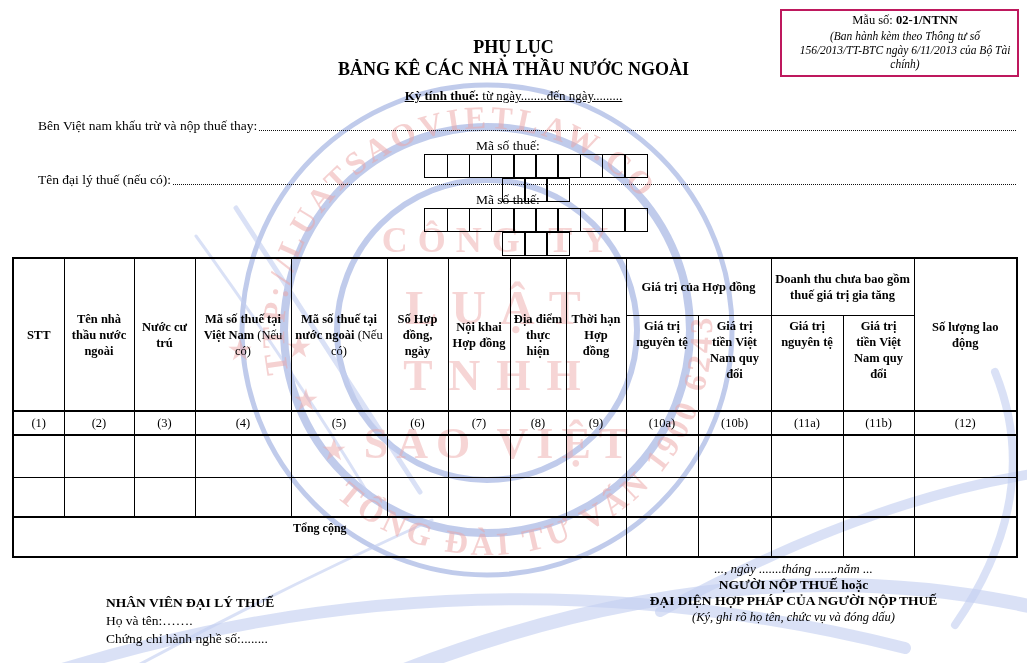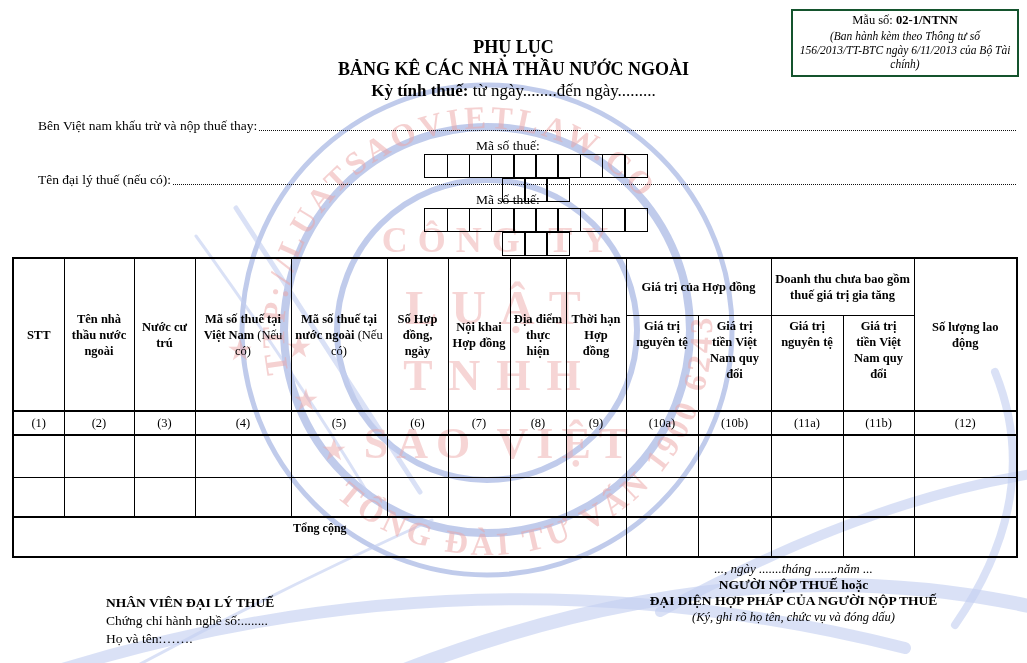--- a/index.html
+++ b/index.html
@@ -4,31 +4,31 @@
 <style>
   html,body{margin:0;padding:0;}
   body{
     width:1027px;height:663px;background:#ffffff;position:relative;overflow:hidden;
     font-family:"Liberation Serif","DejaVu Serif",serif;color:#000;
   }
   .watermark{position:absolute;left:0;top:0;z-index:0;}
   .content{position:absolute;left:0;top:0;width:1027px;height:663px;z-index:1;}
 
   
-  .form-code-box{position:absolute;right:8px;top:9px;width:214px;border:2px solid #14532d;
-    padding:2px 5px 4px 5px;text-align:center;font-size:12.5px;line-height:1.25;}
+  .form-code-box{position:absolute;right:8px;top:9px;width:214px;border:2px solid #be185d;
+    padding:2px 5px 4px 16px;text-align:center;font-size:12.5px;line-height:1.25;}
   .fc-line1 b{font-weight:bold;}
   .fc-issued{font-style:italic;font-size:11.5px;line-height:1.22;}
 
   
   .title-block{position:absolute;left:0;right:0;top:37px;text-align:center;}
   .t1{font-weight:bold;font-size:18px;}
   .t2{font-weight:bold;font-size:18px;margin-top:1px;}
   .t3{font-style:italic;font-size:13.5px;margin-top:1px;}
-  .t4{font-size:17px;margin-top:1px;}
+  .t4{font-size:13px;margin-top:8px;text-decoration:underline;}
   .t4 b{font-weight:bold;}
 
   
   .section{position:absolute;left:38px;right:10px;}
   .sec1{top:118px;} .sec2{top:172px;}
   .sec-line{display:flex;align-items:flex-end;font-size:13.5px;}
   .sec-label{font-weight:normal;white-space:nowrap;text-align:right;}
   .leader{flex:1;border-bottom:1.6px dotted #111;margin:0 1px 3px 2px;height:2px;}
   .mst-row{display:flex;align-items:center;margin-top:4px;padding-left:17px;font-size:13.5px;flex-direction:column;}
   .mst-label{width:120px;}
@@ -271,22 +271,22 @@
         <td></td>
         <td></td>
         <td></td>
       </tr>
     </tbody>
       </table>
   </div>
 
   <div class="agent-block">
     <div class="agent-title">NHÂN VIÊN ĐẠI LÝ THUẾ</div>
+    <div>Họ và tên:…….</div>
     <div>Chứng chỉ hành nghề số:........</div>
-    <div>Họ và tên:…….</div>
   </div>
 
   <div class="sign-block">
     <div class="date-line">..., ngày .......tháng .......năm ...</div>
     <div class="sign-bold">NGƯỜI NỘP THUẾ hoặc</div>
     <div class="sign-bold">ĐẠI DIỆN HỢP PHÁP CỦA NGƯỜI NỘP THUẾ</div>
     <div class="sign-note">(Ký, ghi rõ họ tên, chức vụ và đóng dấu)</div>
   </div>
 
 </div>

